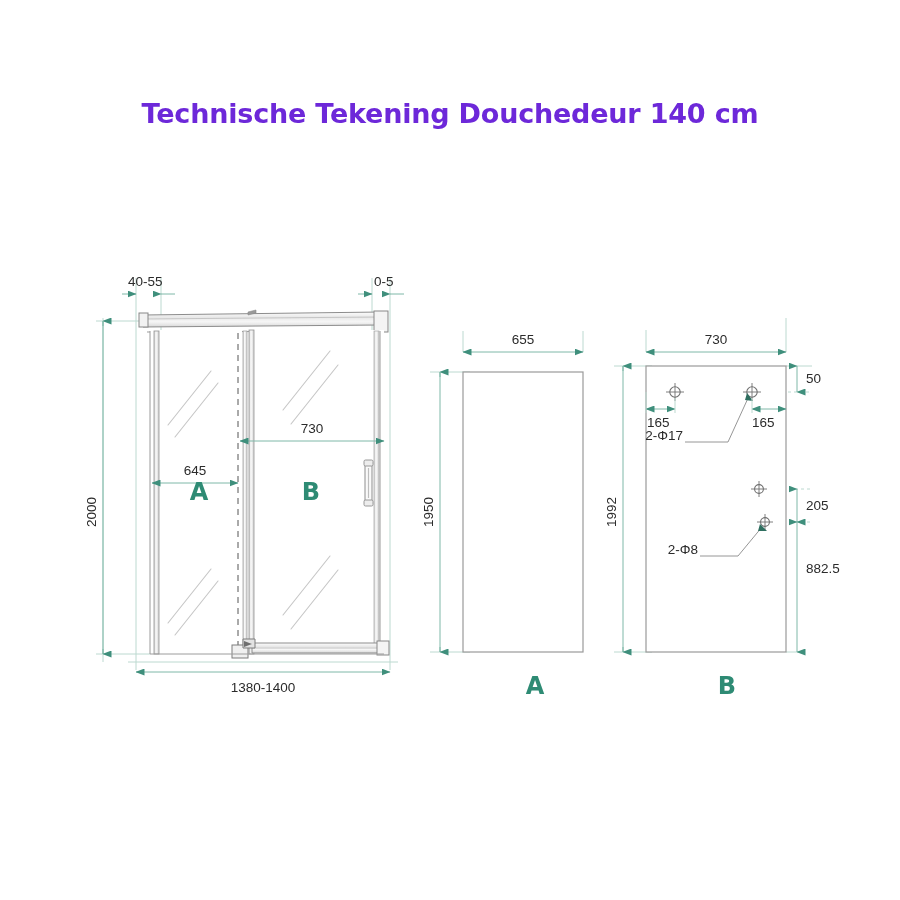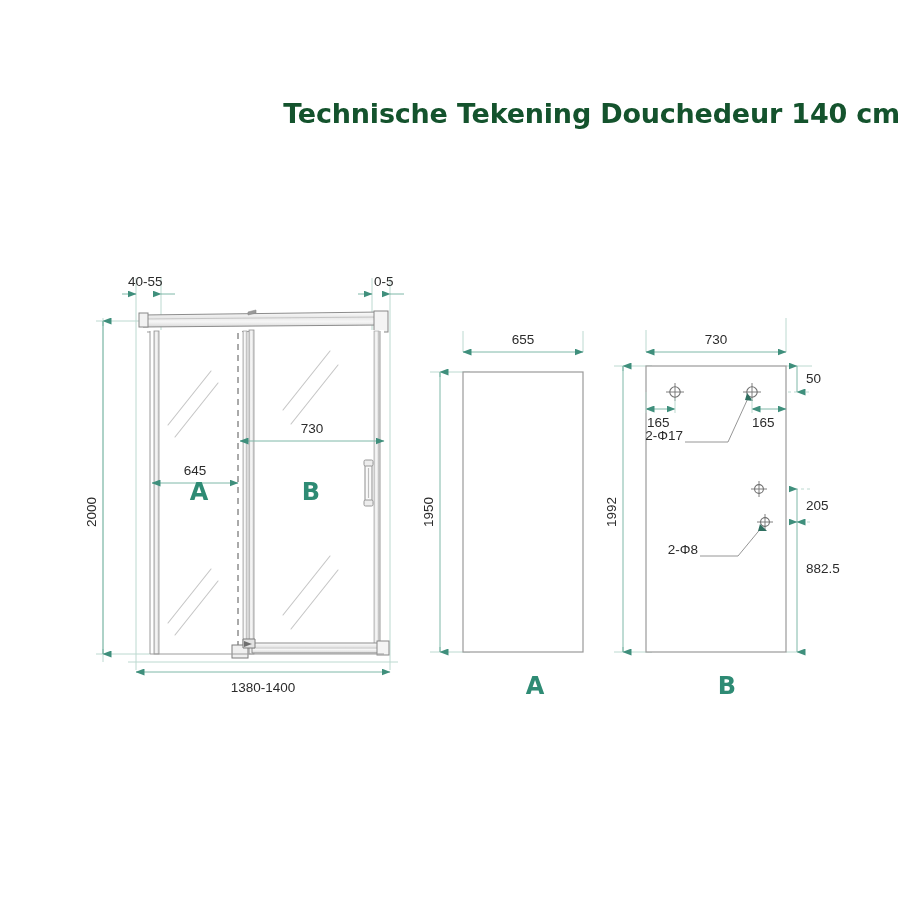--- a/index.html
+++ b/index.html
@@ -3,22 +3,22 @@
 <meta charset="utf-8">
 <style>
   html,body{margin:0;padding:0;}
   body{
     width:900px;height:900px;background:#ffffff;
     font-family:"Liberation Sans", sans-serif;
     overflow:hidden;position:relative;
   }
   #stage{position:absolute;left:0;top:0;width:900px;height:900px;}
   #title{
-    position:absolute;left:0;top:98px;width:900px;text-align:right;
-    font-size:27px;font-weight:bold;color:#14532d;letter-spacing:-0.2px;
+    position:absolute;left:0;top:98px;width:900px;text-align:center;
+    font-size:27px;font-weight:bold;color:#6d28d9;letter-spacing:-0.2px;
     font-family:"DejaVu Sans", sans-serif;
   }
   svg{position:absolute;left:0;top:0;}
   .dimtxt{font-family:"Liberation Sans",sans-serif;font-size:13.5px;fill:#2b2b2b;}
   .viewlbl{font-family:"DejaVu Sans",sans-serif;font-size:24px;font-weight:bold;fill:#2e8b74;}
 </style>
 </head>
 <body>
 
 <div id="stage">

